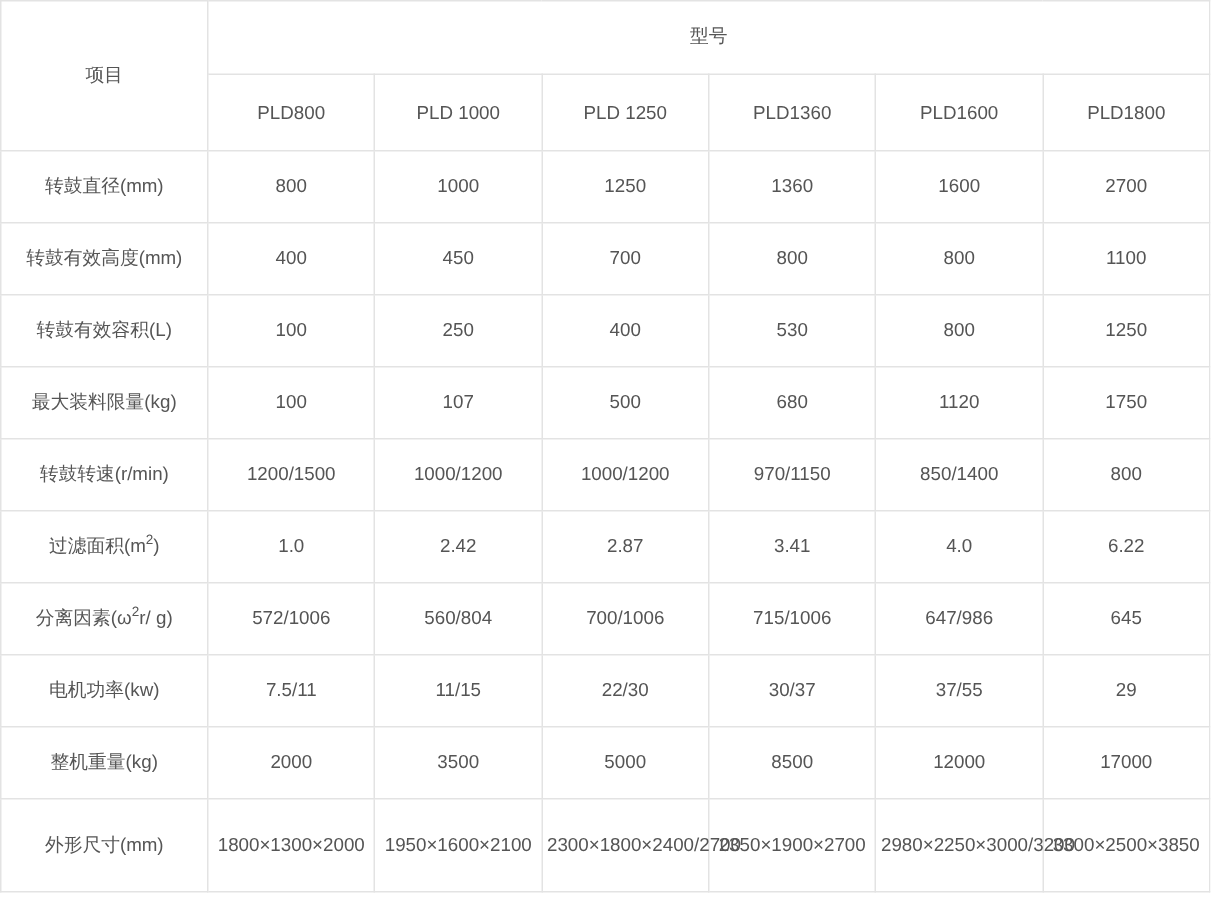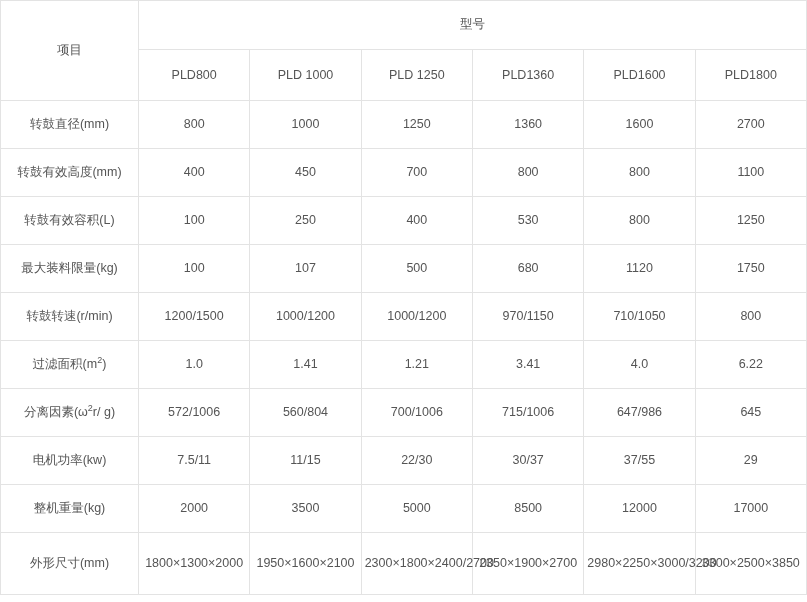--- a/index.html
+++ b/index.html
@@ -108,28 +108,28 @@
       <td>680</td>
       <td>1120</td>
       <td>1750</td>
     </tr>
     <tr>
       <td class="row-label"><span>转鼓转速(r/min)</span><sup></sup><span></span></td>
       <td>1200/1500</td>
       <td>1000/1200</td>
       <td>1000/1200</td>
       <td>970/1150</td>
-      <td>710/1050</td>
+      <td>850/1400</td>
       <td>800</td>
     </tr>
     <tr>
       <td class="row-label"><span>过滤面积(m</span><sup>2</sup><span>)</span></td>
       <td>1.0</td>
-      <td>1.41</td>
-      <td>1.21</td>
+      <td>2.42</td>
+      <td>2.87</td>
       <td>3.41</td>
       <td>4.0</td>
       <td>6.22</td>
     </tr>
     <tr>
       <td class="row-label"><span>分离因素(ω</span><sup>2</sup><span>r/ g)</span></td>
       <td>572/1006</td>
       <td>560/804</td>
       <td>700/1006</td>
       <td>715/1006</td>

